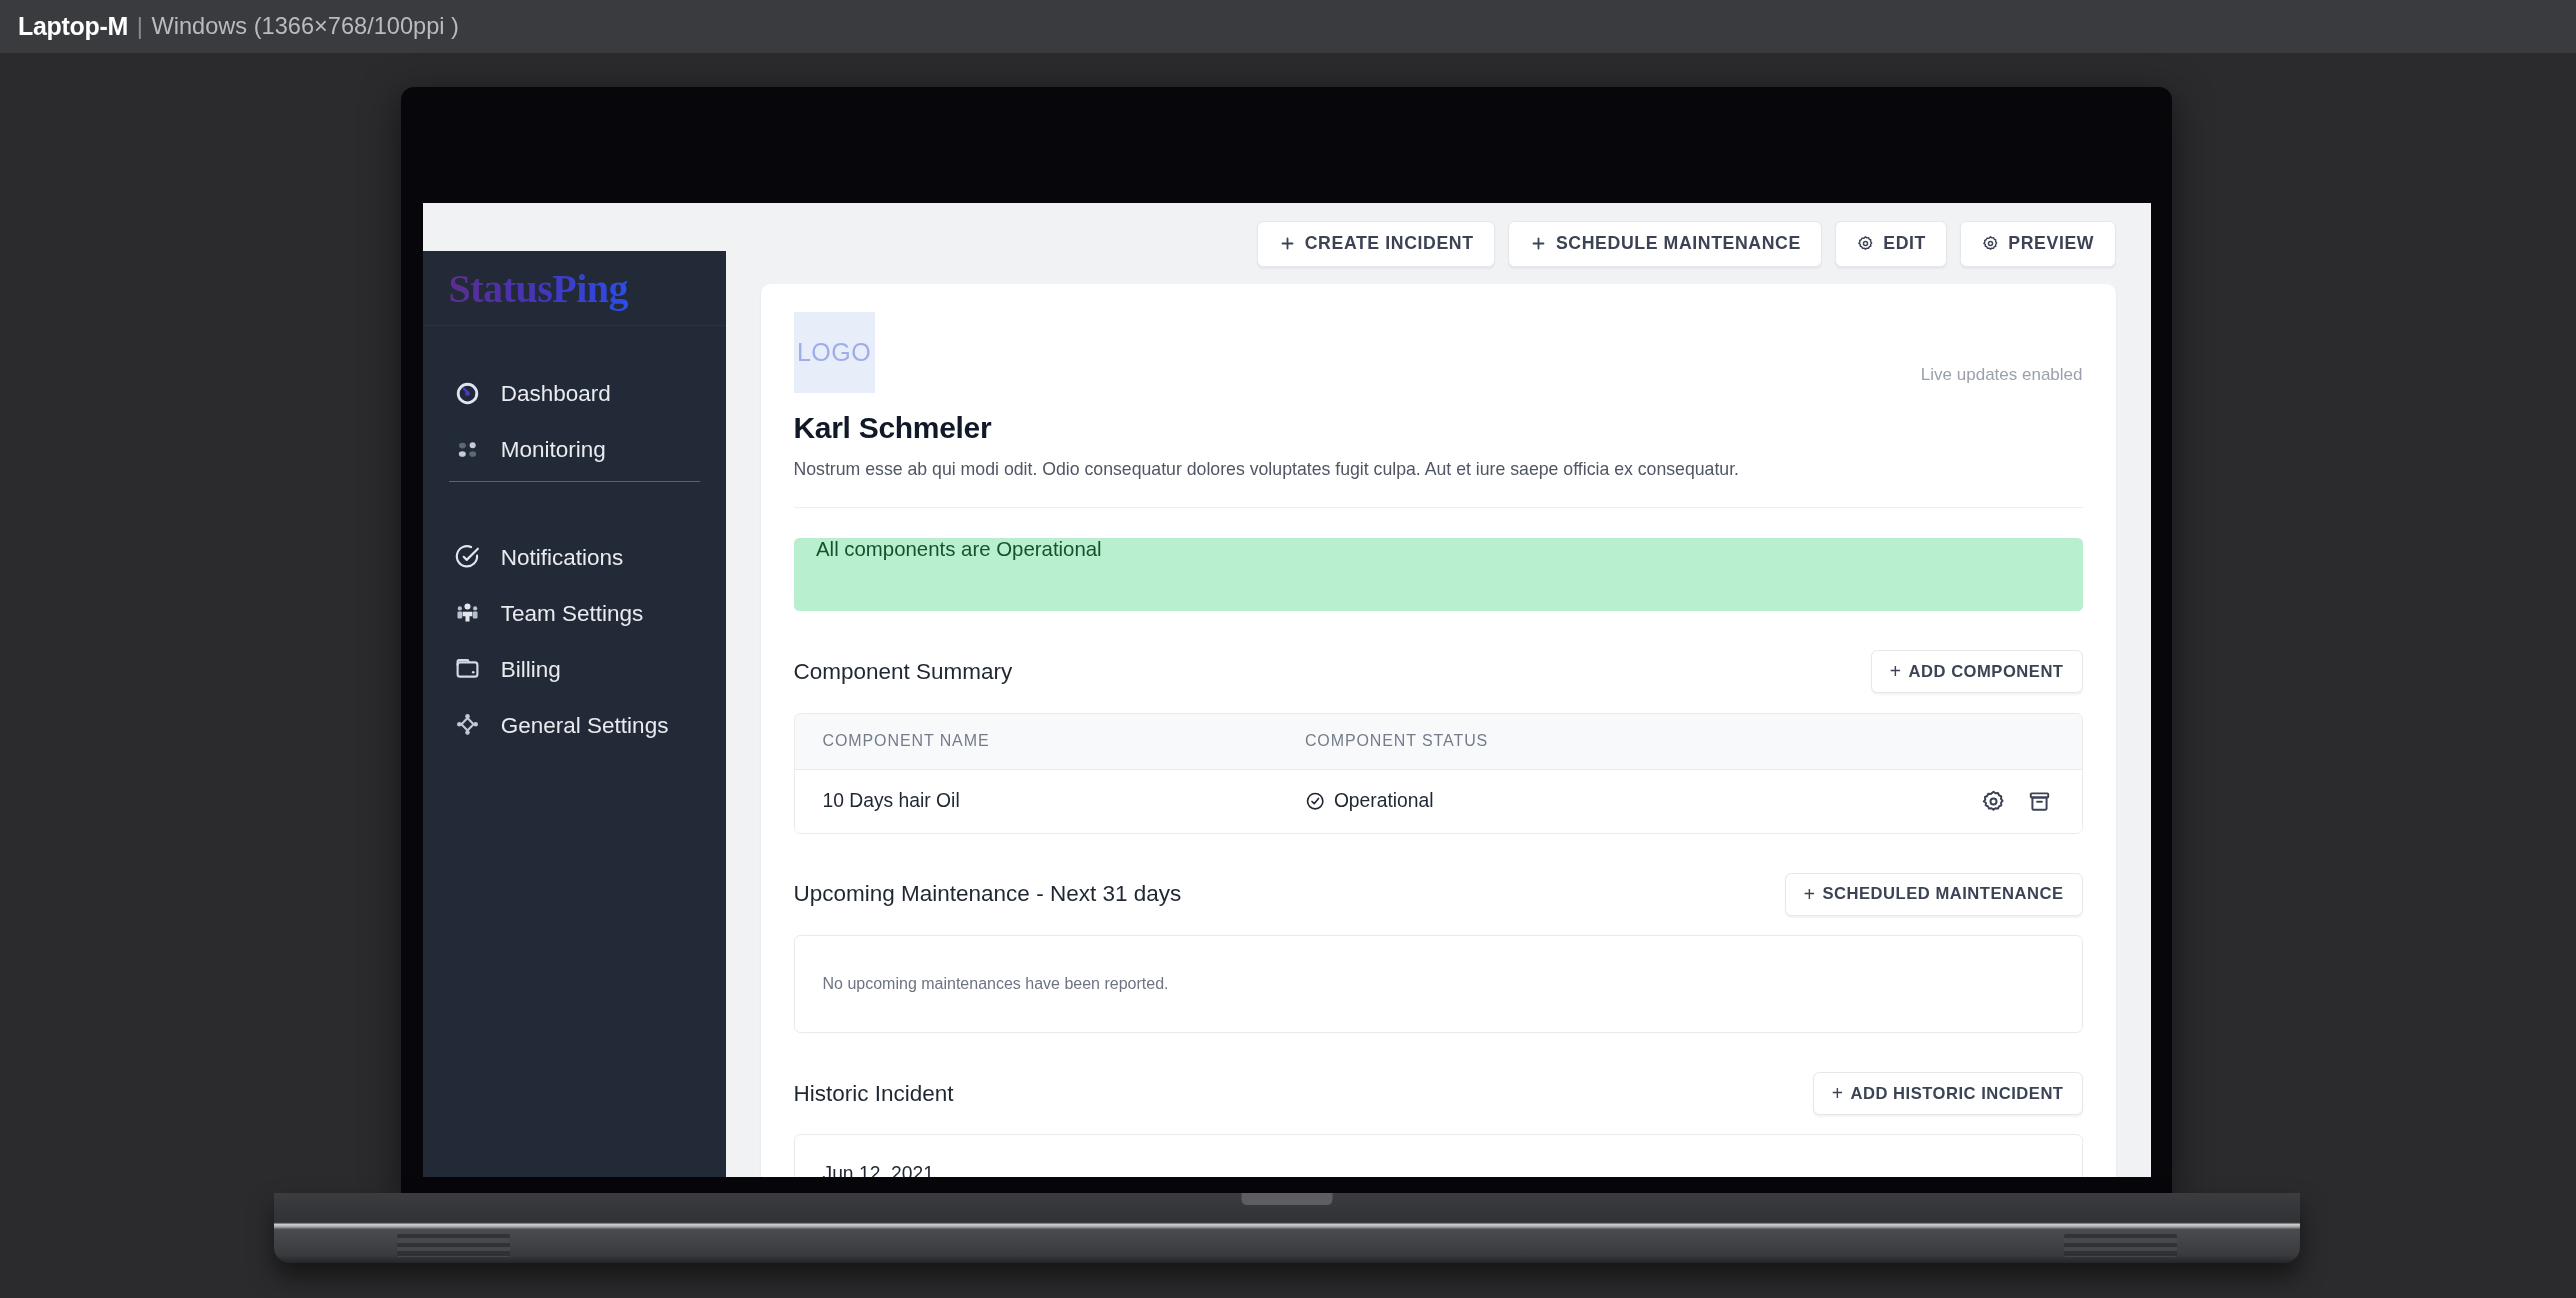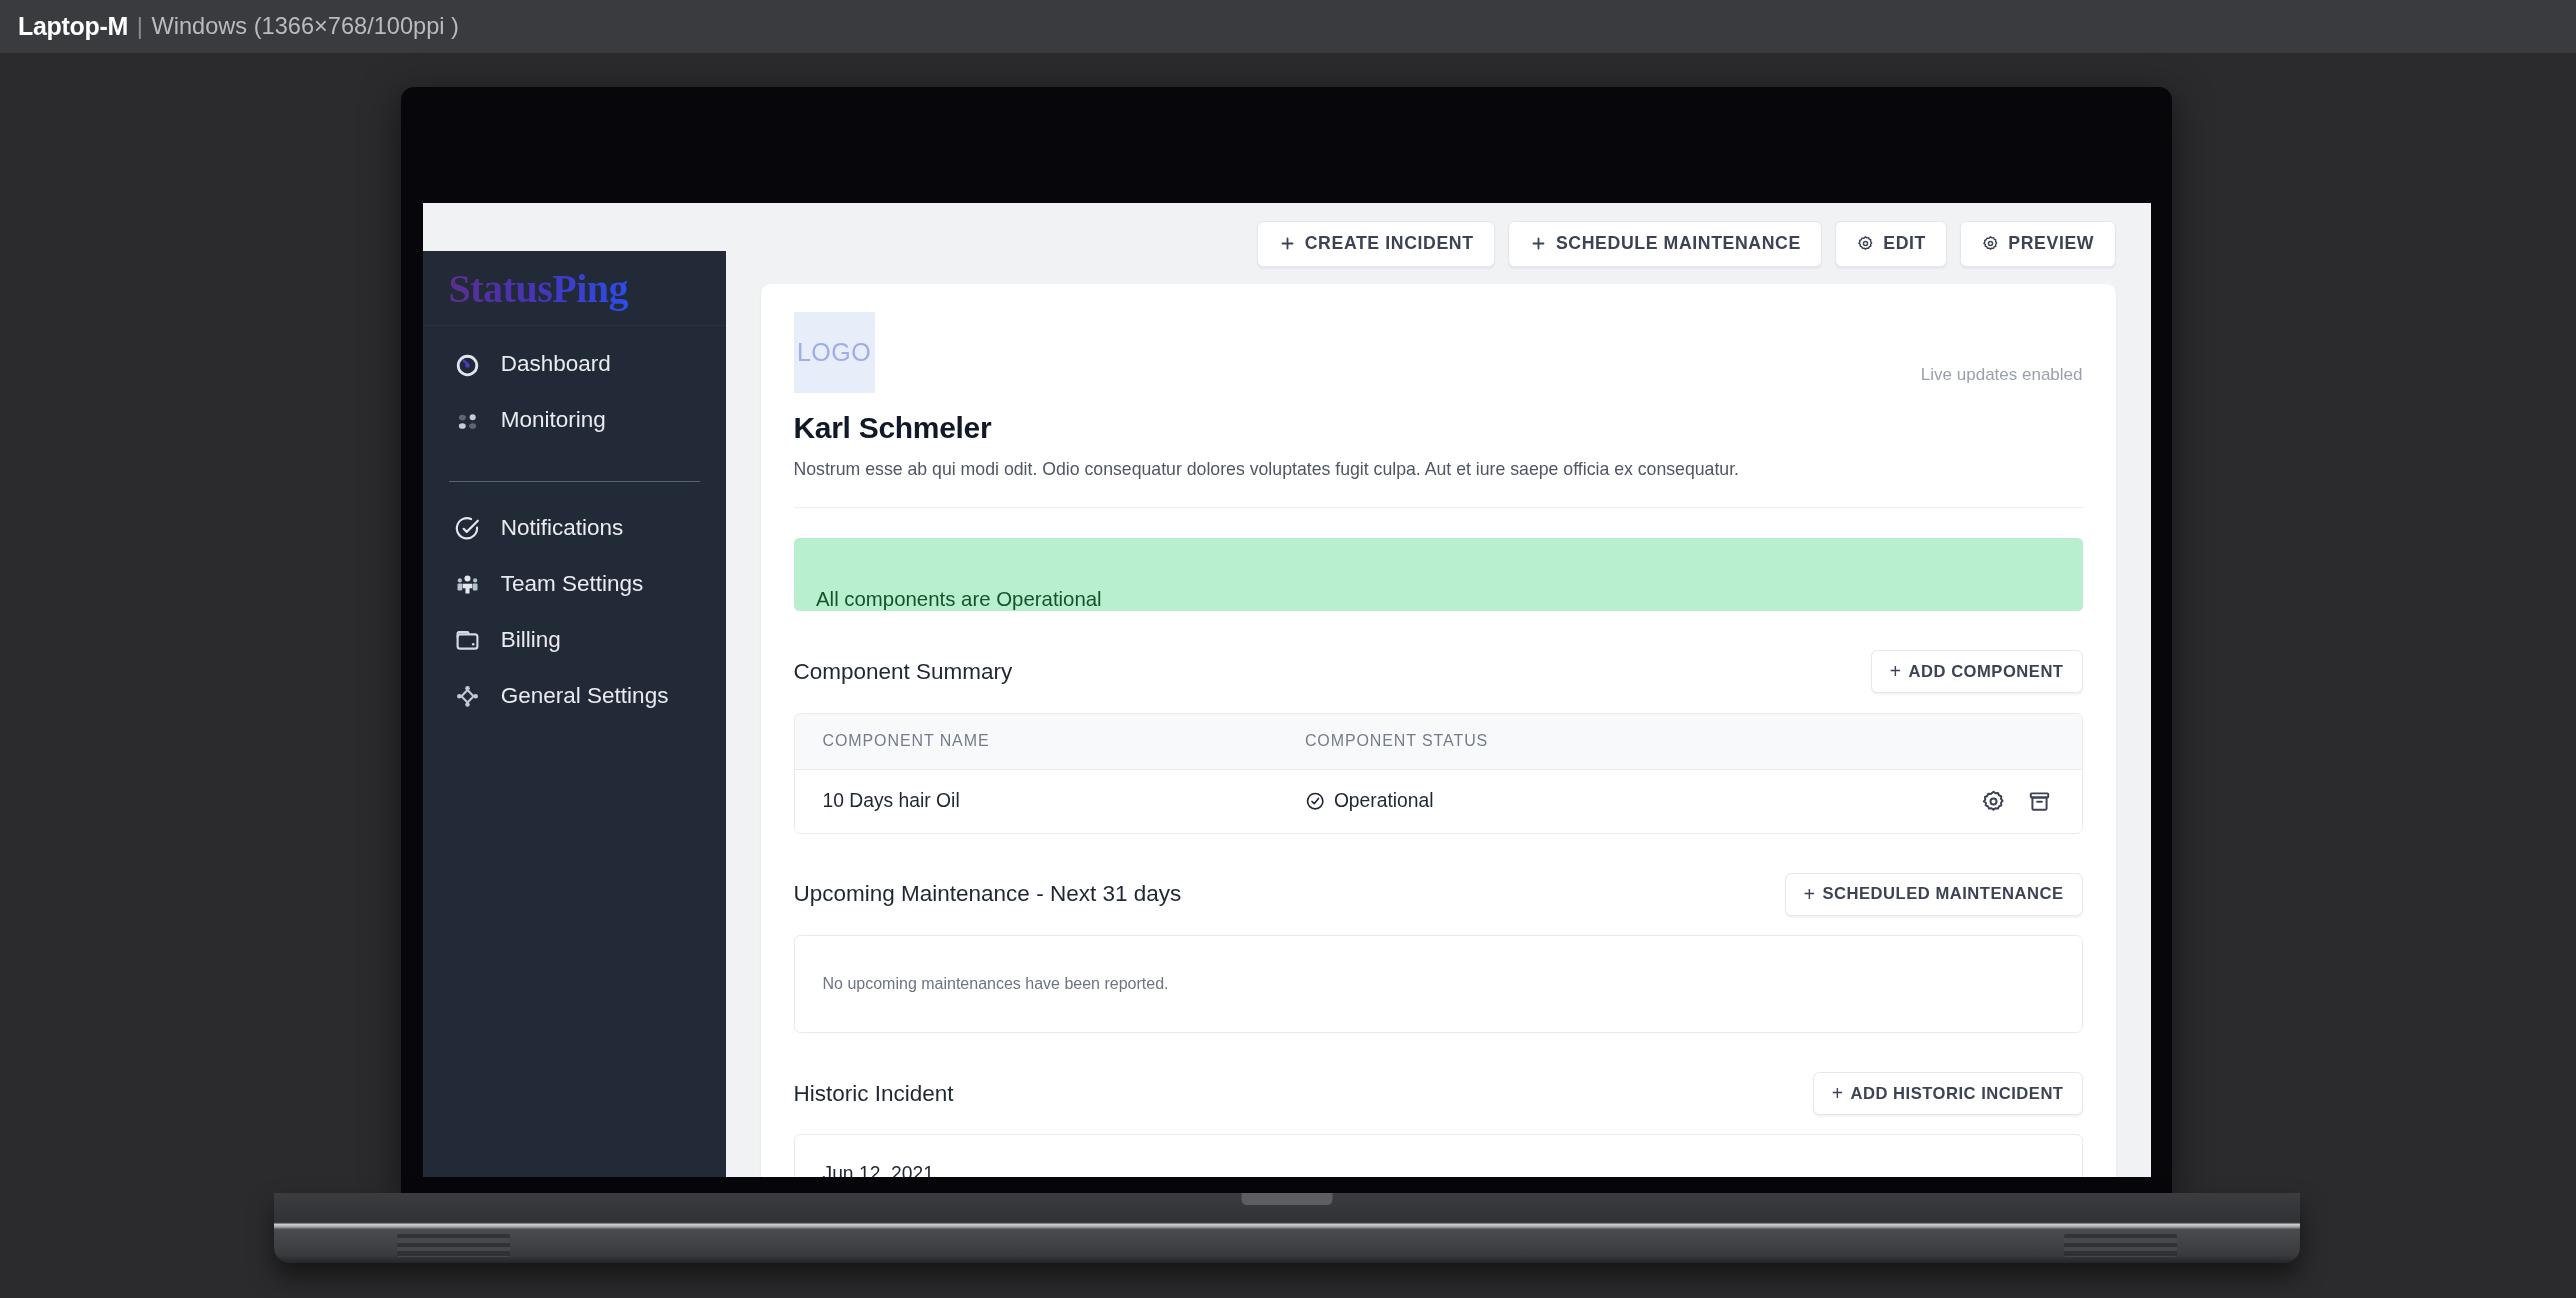--- a/index.html
+++ b/index.html
@@ -89,21 +89,21 @@
   #brand-text {
     font-family: "Liberation Serif", serif;
     font-size: 40px; font-weight: 700;
     letter-spacing: -0.5px;
     background: linear-gradient(90deg,#5c2e8e 0%,#4733b5 45%,#2b4de8 100%);
     -webkit-background-clip: text; background-clip: text;
     -webkit-text-fill-color: transparent; color: #4a3bbf;
   }
   .nav-group { padding-top: 25px; }
   .nav-item {
-    display: flex; align-items: flex-start;
+    display: flex; align-items: flex-end;
     height: 56px; padding-left: 31px; gap: 19.3px;
     cursor: pointer;
   }
   .nav-label {
     font-size: 22.5px; color: #e9ebef; font-weight: 400; white-space: nowrap;
   }
   .nav-icon {
     width: 28px; height: 28px; flex: 0 0 28px;
     display: flex; align-items: center; justify-content: center;
   }
@@ -168,21 +168,21 @@
   }
   #site-desc {
     margin-top: 11.8px;
     font-size: 17.7px; color: #4f5664; line-height: 1.45;
   }
 
   
   #status-banner {
     margin-top: 30px;
     background: #b8efce; border-radius: 5.4px;
-    height: 73px; display: flex; align-items: flex-end;
+    height: 73px; display: flex; align-items: flex-start;
     padding-left: 22.5px;
   }
   #status-banner-text { font-size: 20.4px; color: #14532d; }
 
   
   .section-head {
     display: flex; align-items: center; justify-content: space-between;
     margin-top: 39px;
   }
   .section-title { font-size: 22.5px; color: #1f2733; font-weight: 400; }

